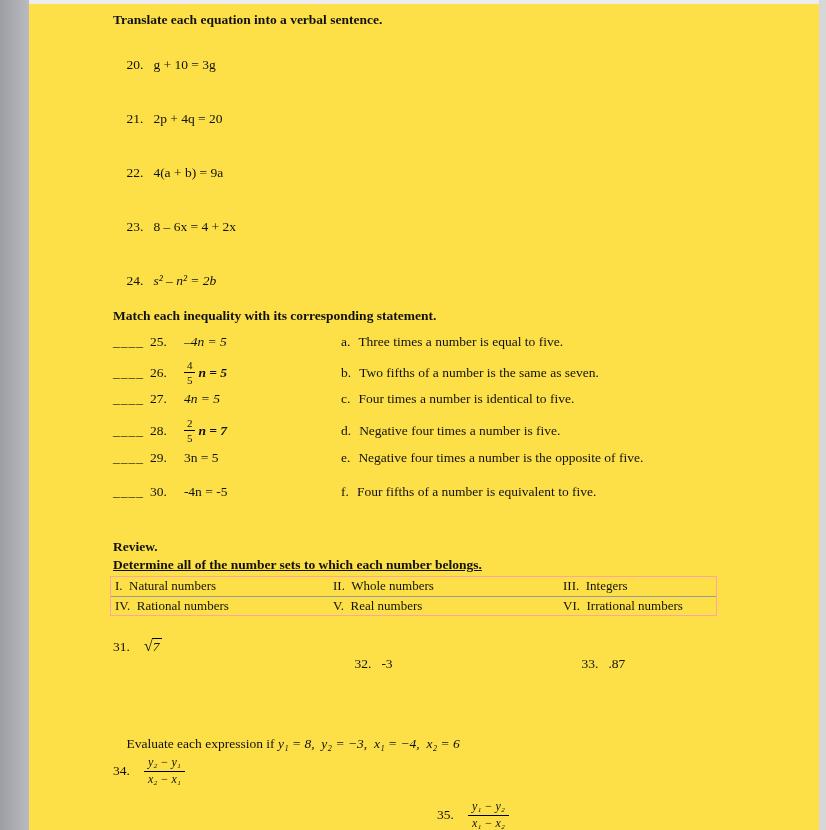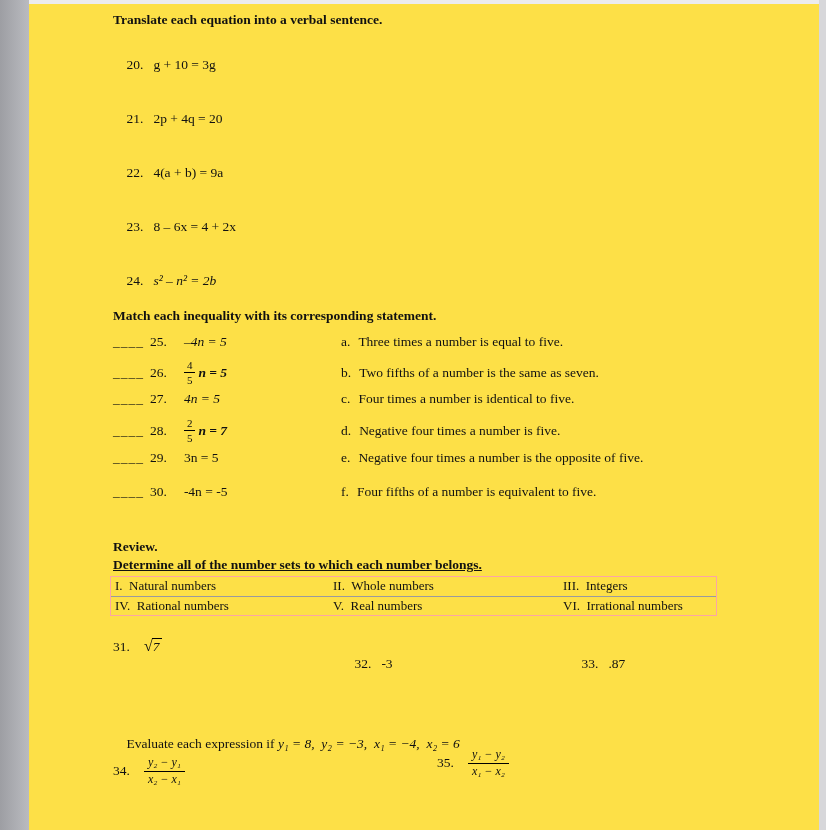--- a/index.html
+++ b/index.html
@@ -139,17 +139,17 @@
   </div>
 
   <div class="evalhead" style="top:720px">
     <span>Evaluate each expression if </span><span class="ital">y₁ = 8,  y₂ = −3,  x₁ = −4,  x₂ = 6</span>
   </div>
 
   <div class="prob frow" style="top:756px">
     <span class="pnum">34.</span>
     <span class="frac frac-big"><span class="fnum ital">y₂ − y₁</span><span class="fden ital">x₂ − x₁</span></span>
   </div>
-  <div class="prob frow" style="top:748px; left:437px">
+  <div class="prob frow" style="top:800px; left:437px">
     <span class="pnum">35.</span>
     <span class="frac frac-big"><span class="fnum ital">y₁ − y₂</span><span class="fden ital">x₁ − x₂</span></span>
   </div>
 </div>
 
 </body></html>

